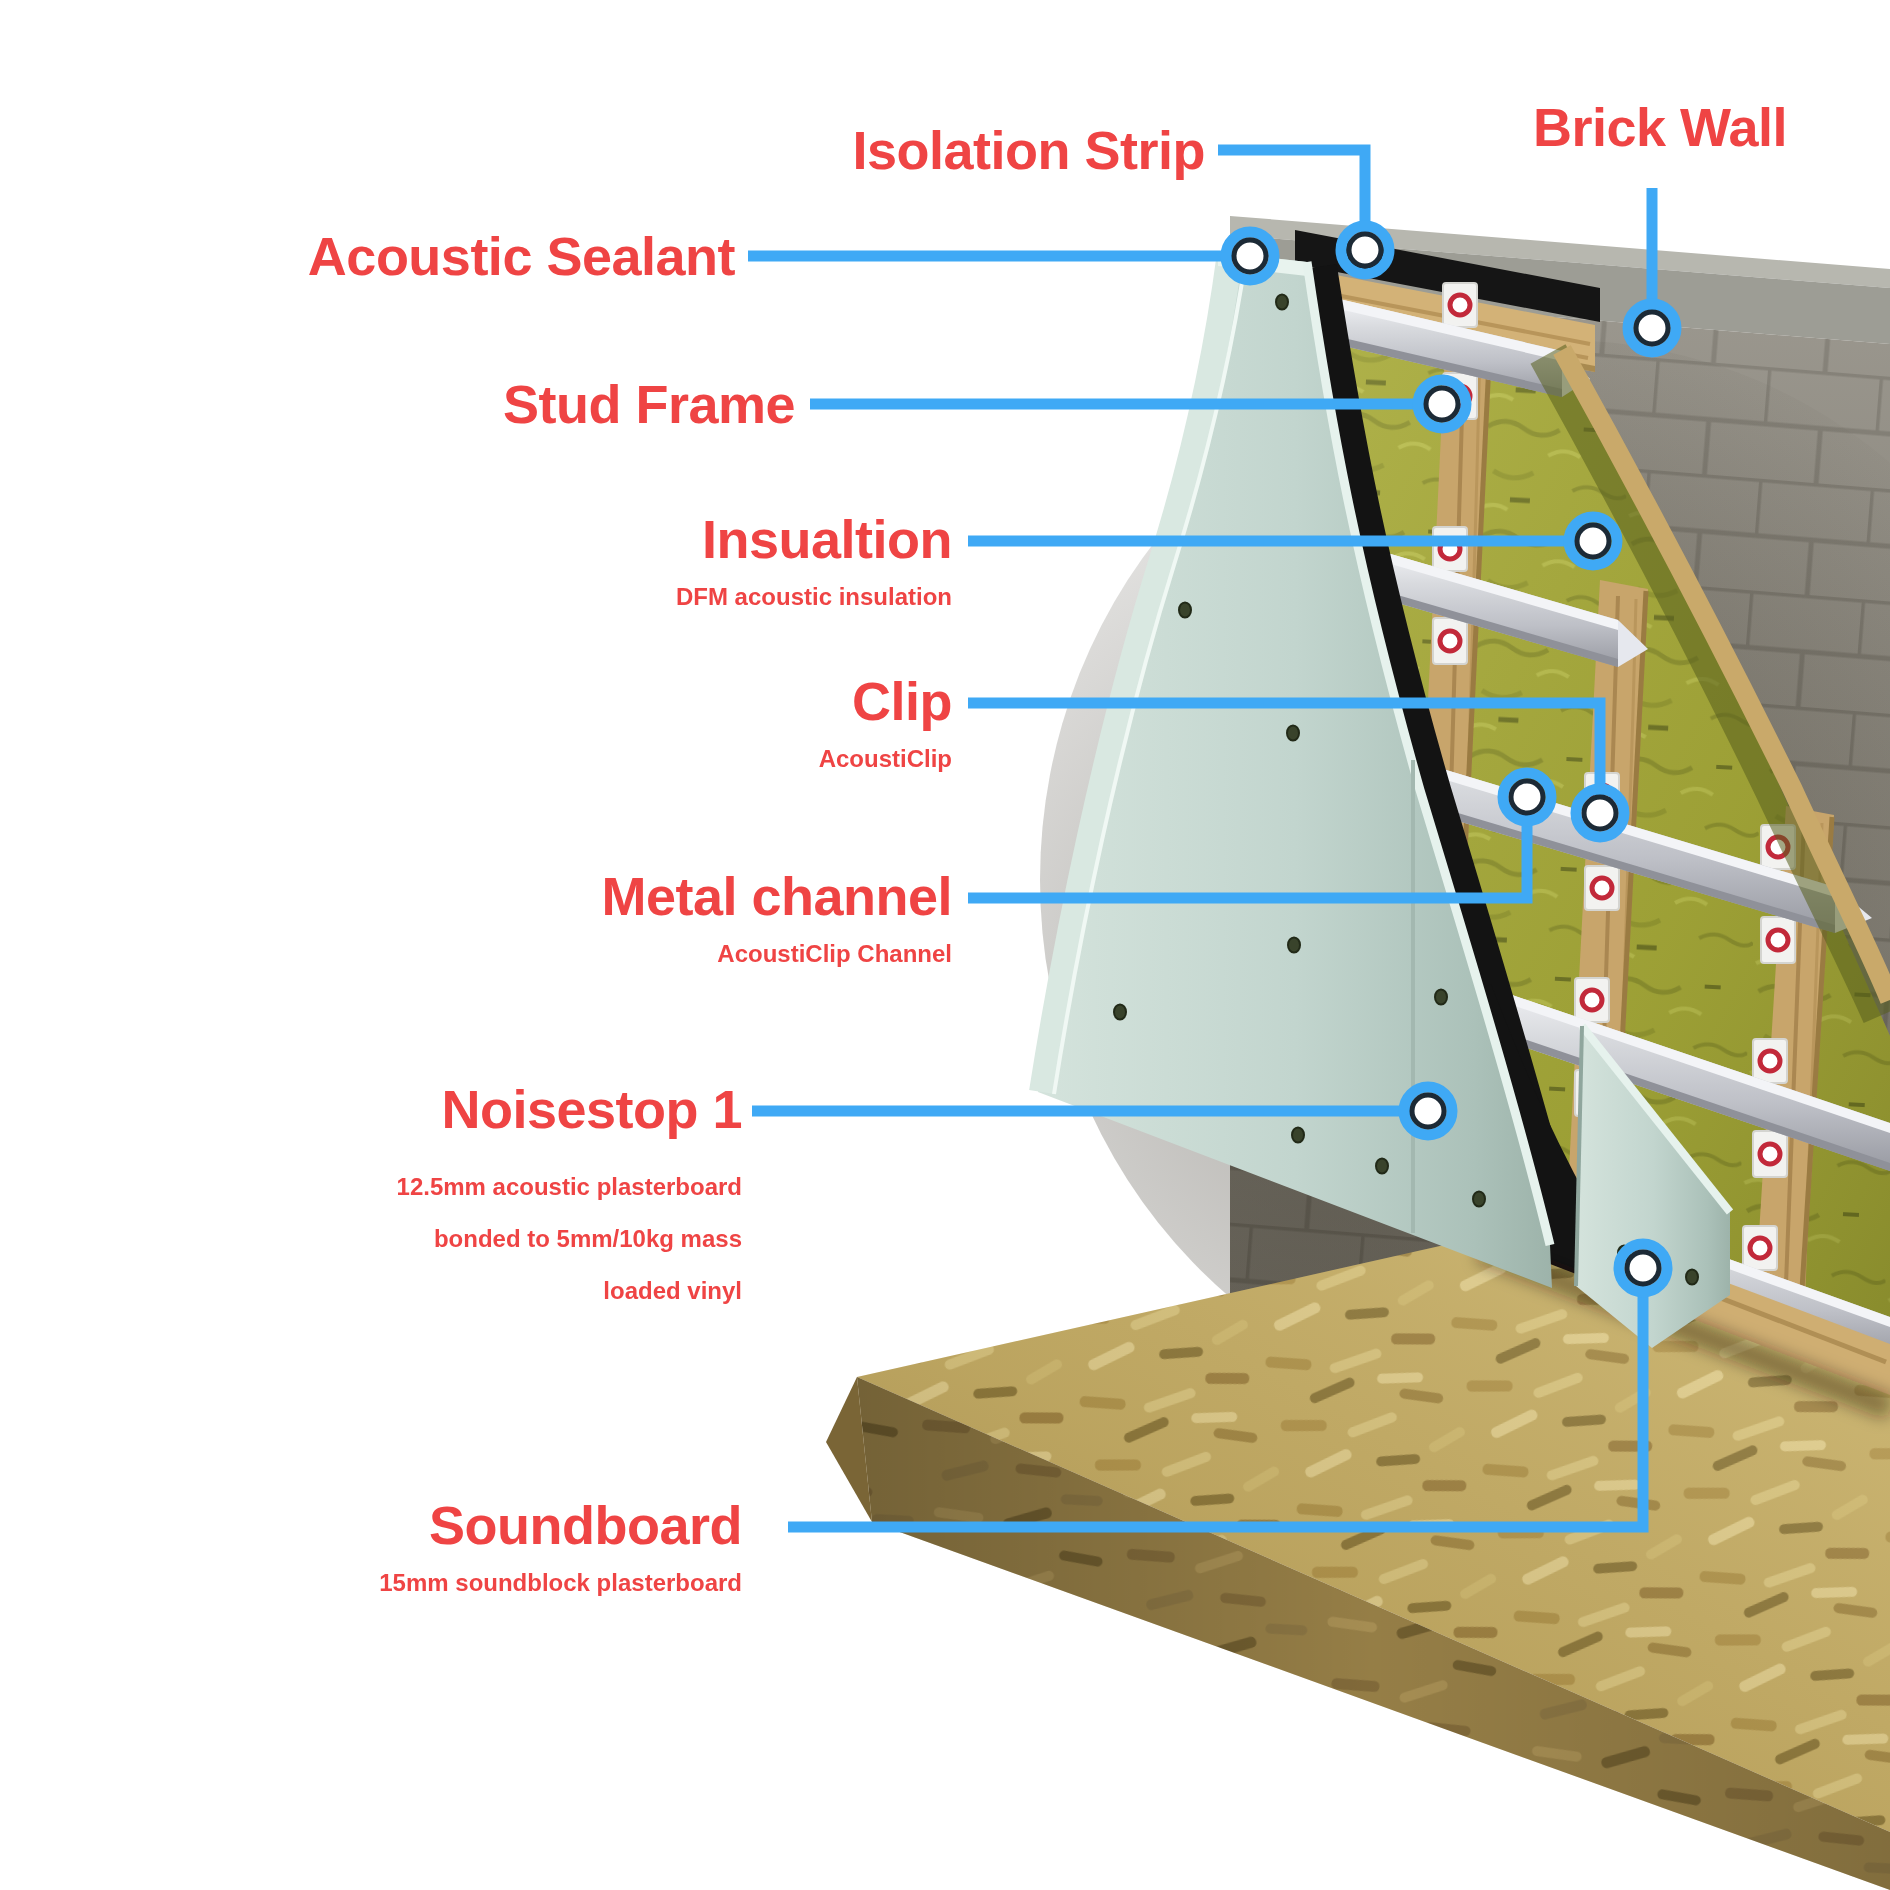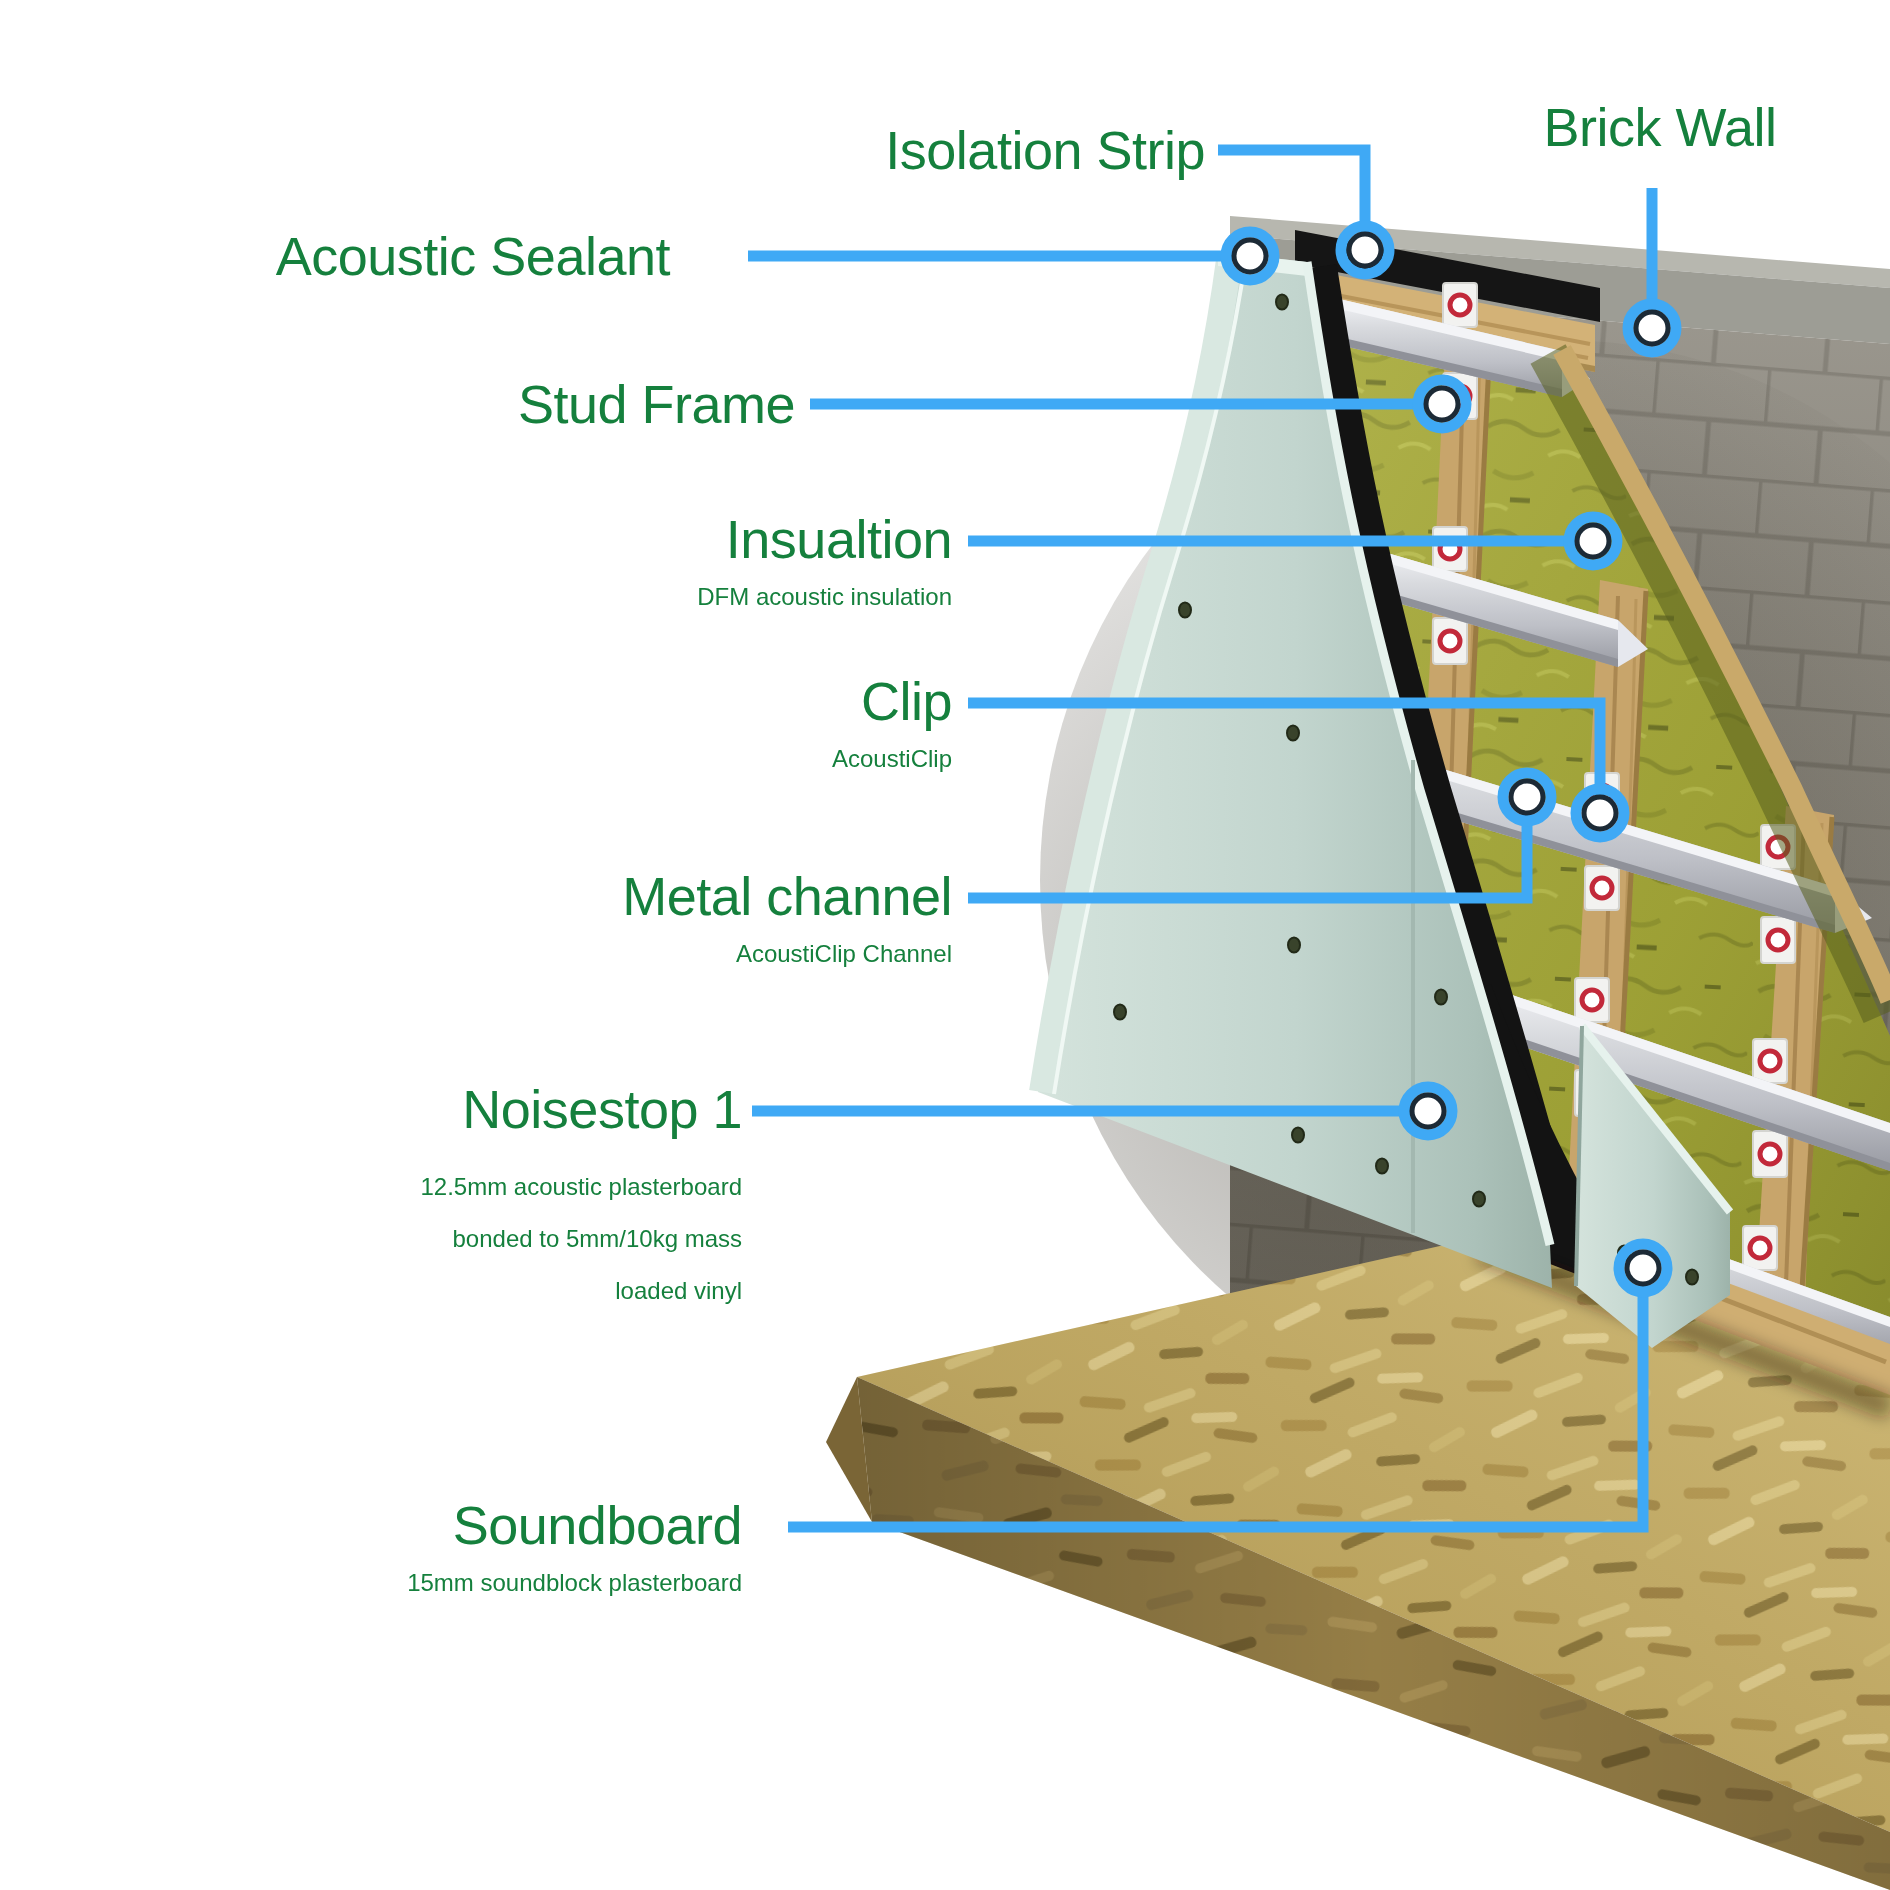--- a/index.html
+++ b/index.html
@@ -1,19 +1,19 @@
 <!DOCTYPE html>
 <html><head>
 <meta charset="utf-8">
 <style>
   html,body{margin:0;padding:0;background:#ffffff;}
   #stage{position:relative;width:1890px;height:1890px;background:#ffffff;overflow:hidden;
          font-family:"Liberation Sans",sans-serif;}
   #scene{position:absolute;left:0;top:0;}
-  .lbl{position:absolute;color:#15803d;font-weight:400;text-align:right;white-space:nowrap;}
+  .lbl{position:absolute;color:#ef4444;font-weight:700;text-align:right;white-space:nowrap;}
   .t54{font-size:54px;line-height:64px;letter-spacing:-0.5px;}
   .sub{font-size:24px;line-height:52px;}
   .subgroup{margin-top:20px;}
   .center{text-align:center;transform:translateX(-50%);margin-left:8px;}
 </style>
 </head>
 <body>
 
 <div id="stage">
 
@@ -319,21 +319,21 @@
 </svg>
 
   <div class="lbl t54" style="right:685px;top:118px">
     <span>Isolation Strip</span>
   </div>
 
   <div class="lbl t54 center" style="left:1652px;top:95px">
     <span>Brick Wall</span>
   </div>
 
-  <div class="lbl t54" style="right:1220px;top:224px">
+  <div class="lbl t54" style="right:1155px;top:224px">
     <span>Acoustic Sealant</span>
   </div>
 
   <div class="lbl t54" style="right:1095px;top:372px">
     <span>Stud Frame</span>
   </div>
 
   <div class="lbl" style="right:938px;top:507px">
     <div class="t54">Insualtion</div>
     <div class="sub">DFM acoustic insulation</div>

